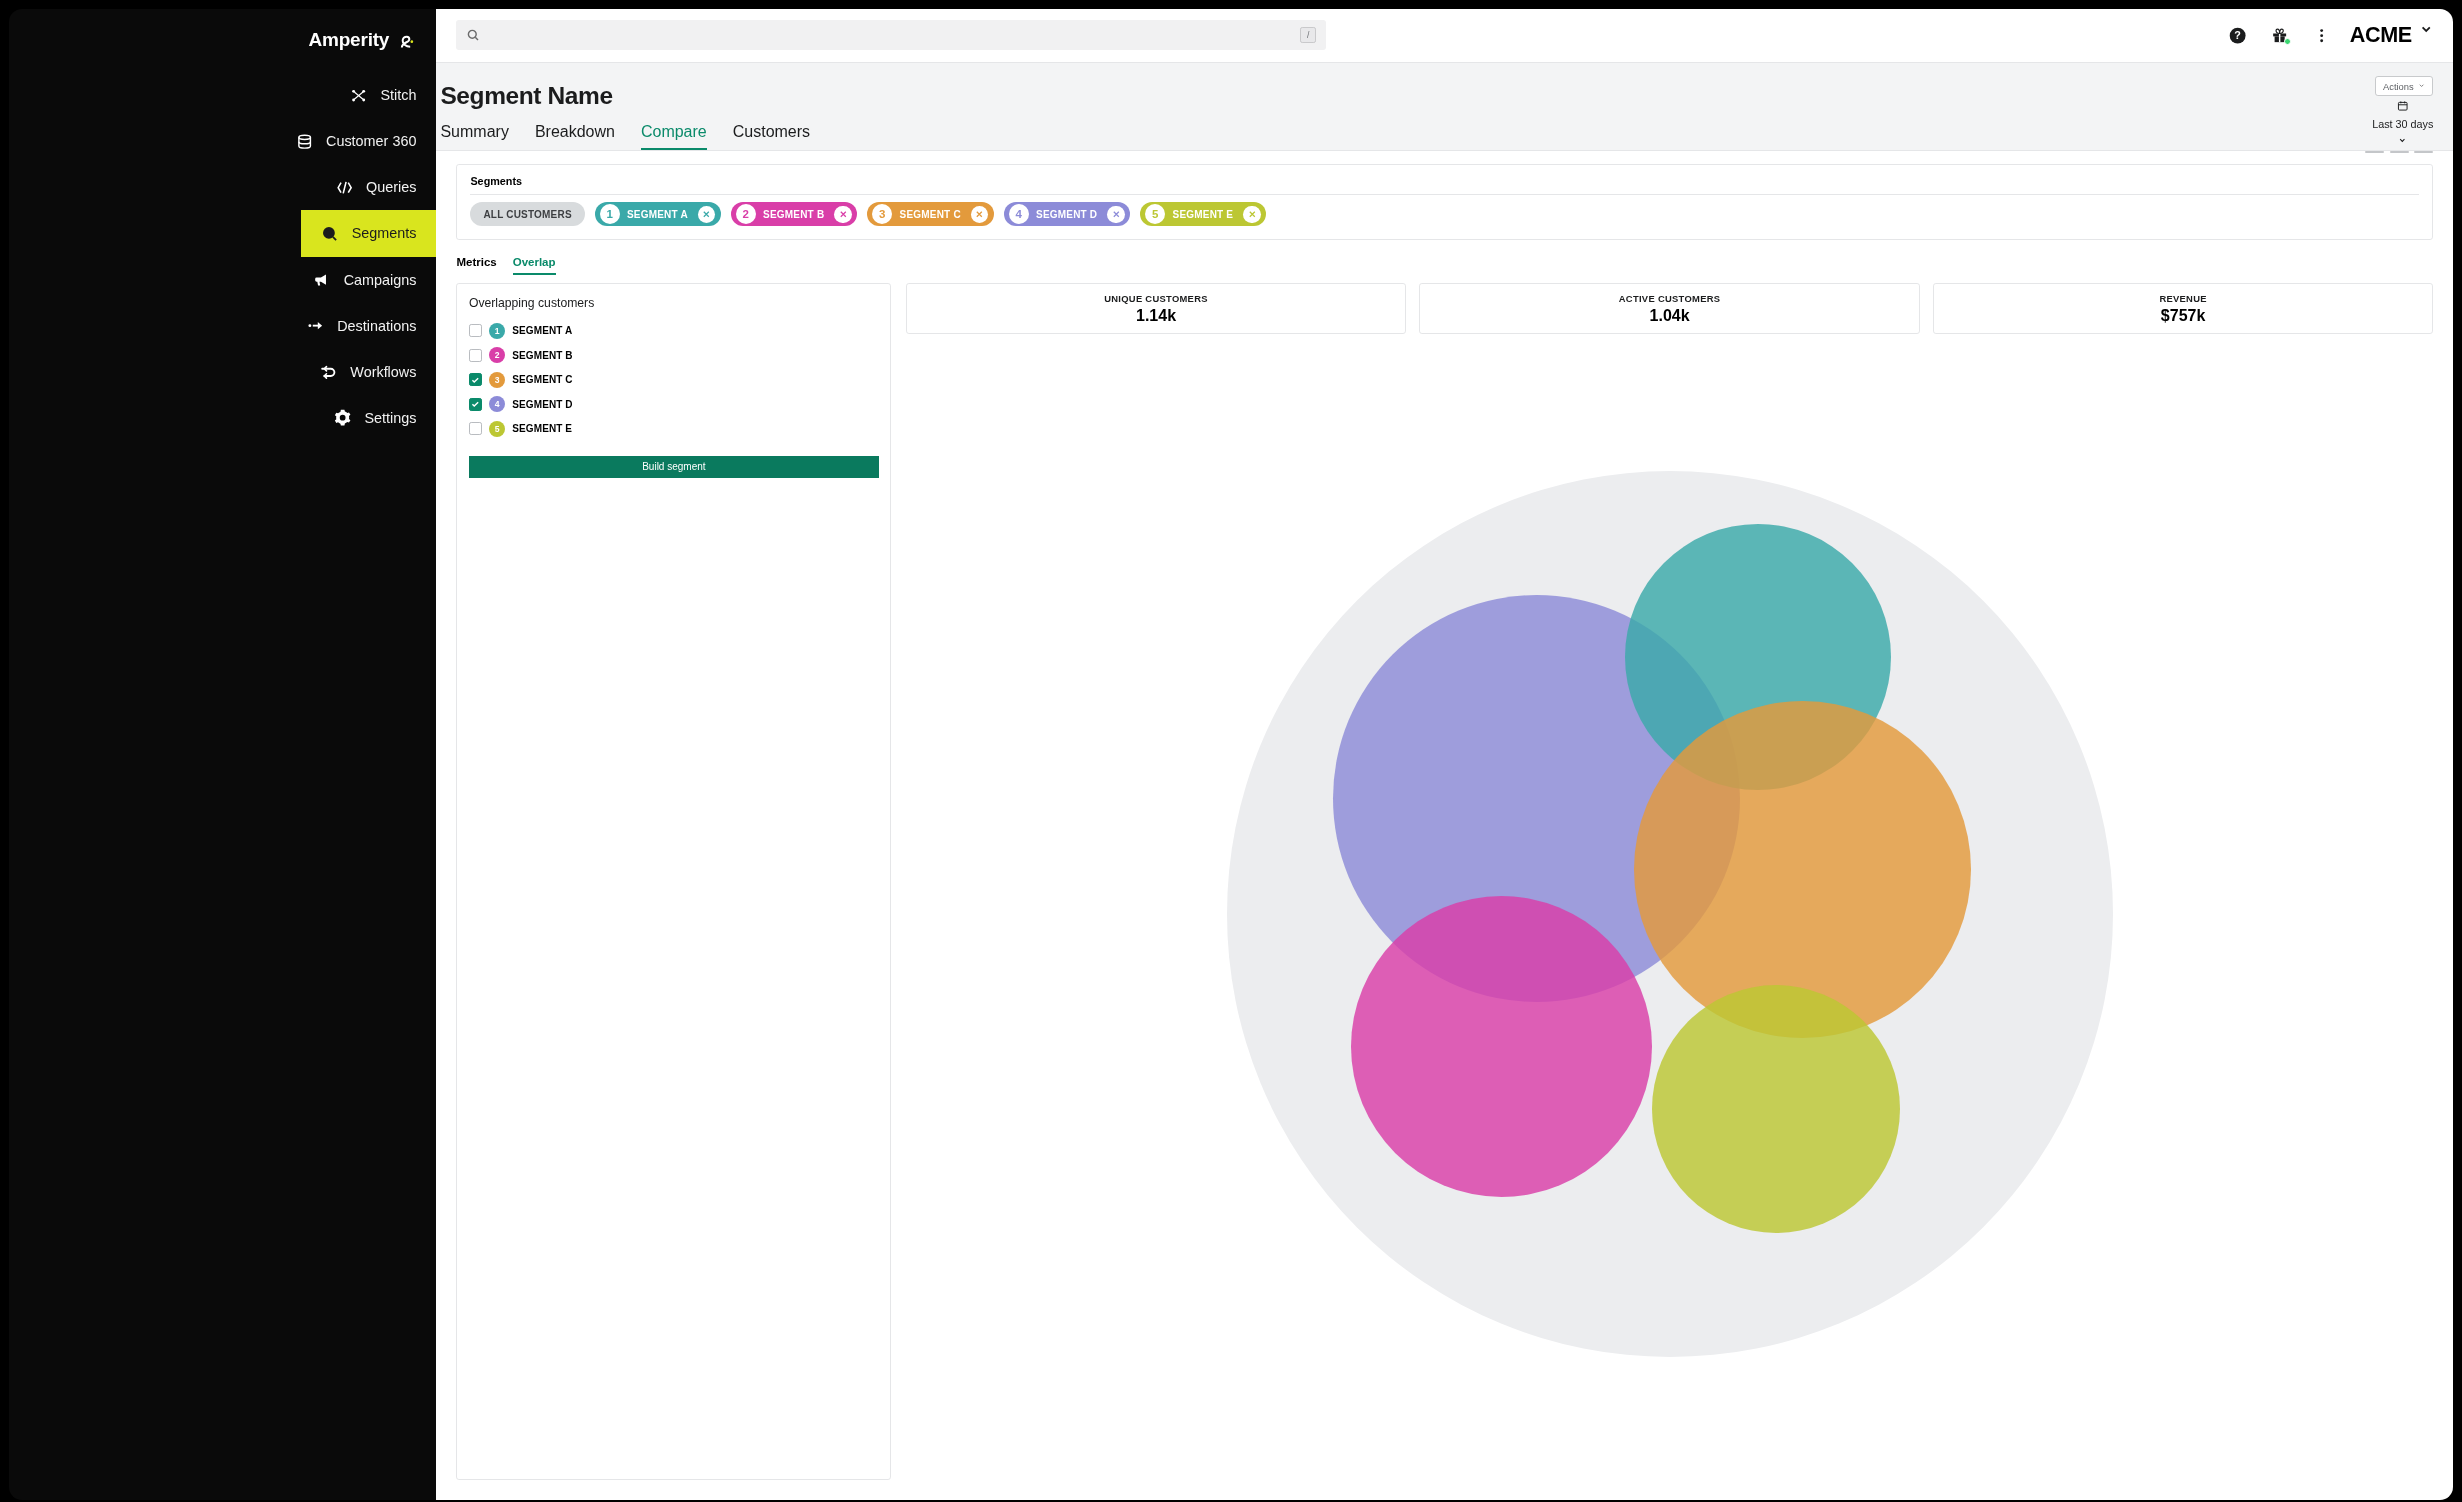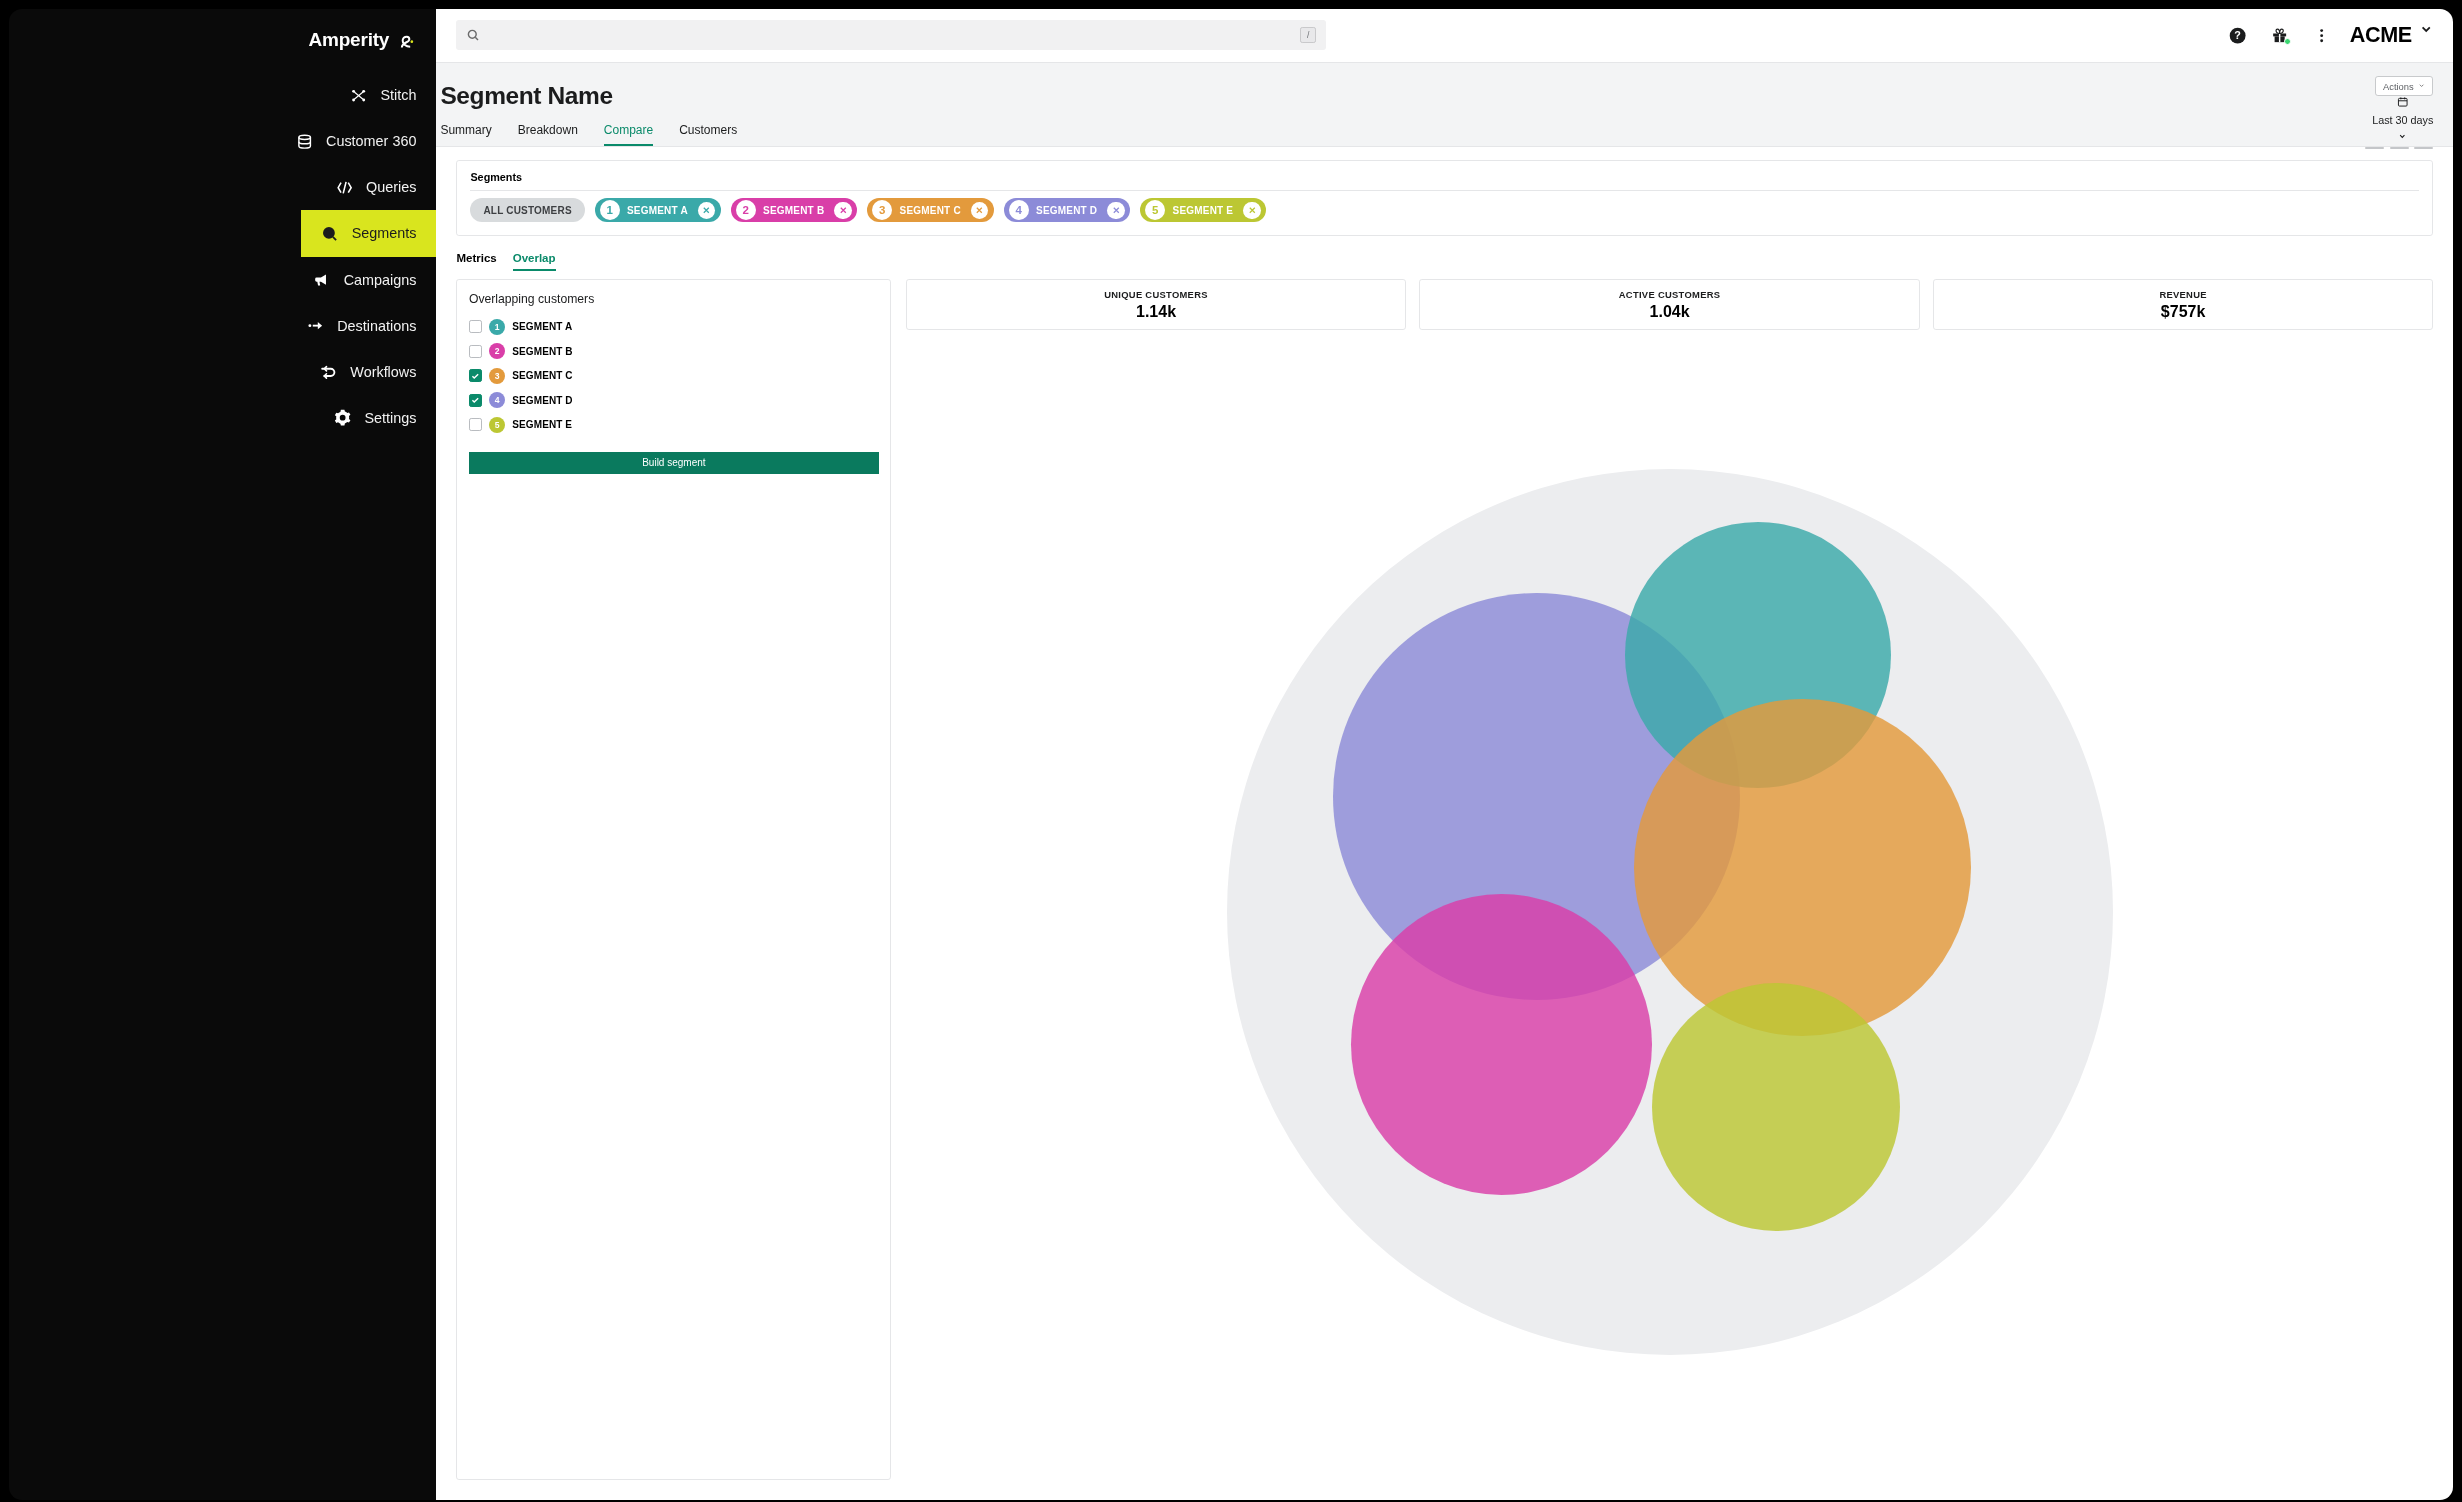--- a/index.html
+++ b/index.html
@@ -125,21 +125,21 @@
     background:var(--gray-bg);
     border-bottom:0.7px solid var(--border);
     padding:13px 20px 0 4px;
     position:relative;
   }
   .page-title{
     font-size:24.5px;font-weight:600;color:var(--text);margin:5.8px 0 13px 0;
     letter-spacing:-0.4px;
   }
   .tabs{
-    display:flex;gap:26px;font-size:12px;font-weight:500;
+    display:flex;gap:26px;font-size:16px;font-weight:500;
   }
   .tab{
     padding-bottom:7.2px;cursor:pointer;color:var(--text);
     border-bottom:2.9px solid transparent;
   }
   .tab.active{
     color:var(--green-accent);
     border-bottom-color:var(--green-accent);
   }
   .actions-btn{

